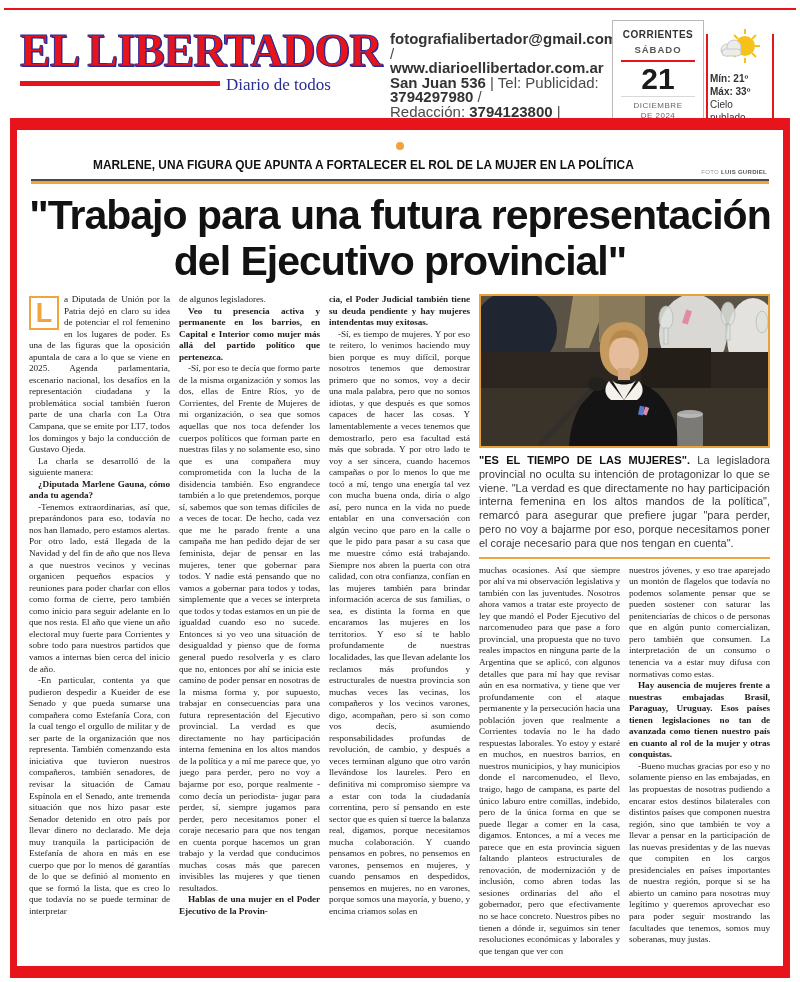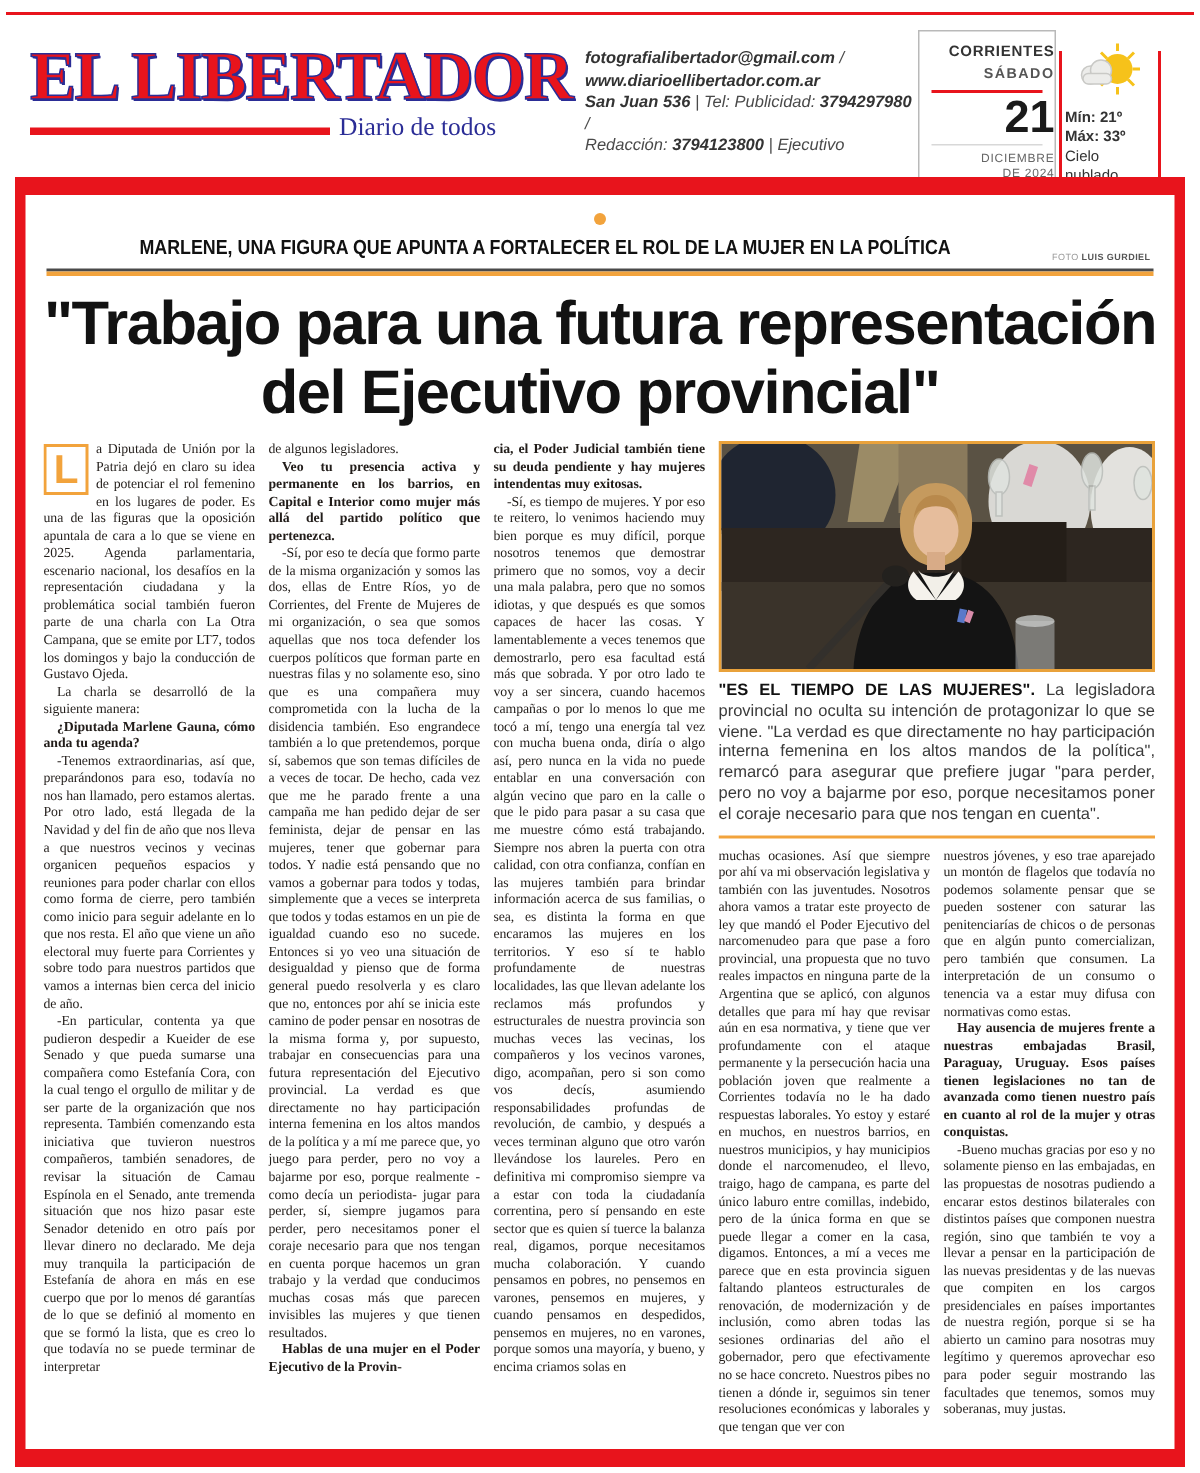--- a/index.html
+++ b/index.html
@@ -15,31 +15,31 @@
   
   .header { position:absolute; top:14px; left:0; right:0; height:104px; }
   .masthead { position:absolute; left:20px; top:14px; width:350px; }
   .mast-title {
     font-family:"Liberation Serif", serif; font-weight:bold; font-size:46px; line-height:46px;
     letter-spacing:-1px; color:#e8141c;
     -webkit-text-stroke:1px #2b2d96;
     text-shadow: 1px 1px 0 #2b2d96;
     white-space:nowrap;
   }
-  .mast-underline { display:flex; align-items:flex-end; margin-top:2px; }
+  .mast-underline { display:flex; align-items:center; margin-top:2px; }
   .mast-bar { width:200px; height:5px; background:#e8141c; margin-bottom:3px; }
   .mast-tagline { font-family:"Liberation Serif", serif; color:#2b2d96; font-size:17px; line-height:17px; margin-left:6px; white-space:nowrap; }
 
   .contact { position:absolute; left:390px; top:18px; width:220px;
-    font-family:"Liberation Sans", sans-serif; font-size:11px; line-height:14.5px; color:#4a4a4a;font-style:italic; }
+    font-family:"Liberation Sans", sans-serif; font-size:15px; line-height:14.5px; color:#4a4a4a; }
   .contact b { color:#333; }
 
   .calendar {
     position:absolute; left:612px; top:6px; width:92px; height:102px;
-    border:1px solid #b9b9b9; background:#fff; text-align:right;
+    border:1px solid #b9b9b9; background:#fff; text-align:center;
     font-family:"Liberation Sans", sans-serif; color:#333;
   }
   .cal-region { font-size:10px; font-weight:bold; letter-spacing:.5px; margin-top:8px; }
   .cal-day { font-size:9.5px; font-weight:bold; letter-spacing:1px; color:#555; margin-top:4px; }
   .cal-rule { height:2px; background:#e8141c; margin:5px 8px 0; }
   .cal-num { font-size:30px; font-weight:bold; line-height:32px; color:#1a1a1a; margin-top:1px; }
   .cal-rule2 { height:1px; background:#d8d8d8; margin:1px 8px 4px; }
   .cal-month { font-size:8px; letter-spacing:.5px; color:#666; line-height:9.5px; }
 
   .vline { position:absolute; top:20px; width:2px; height:92px; background:#e8141c; }

